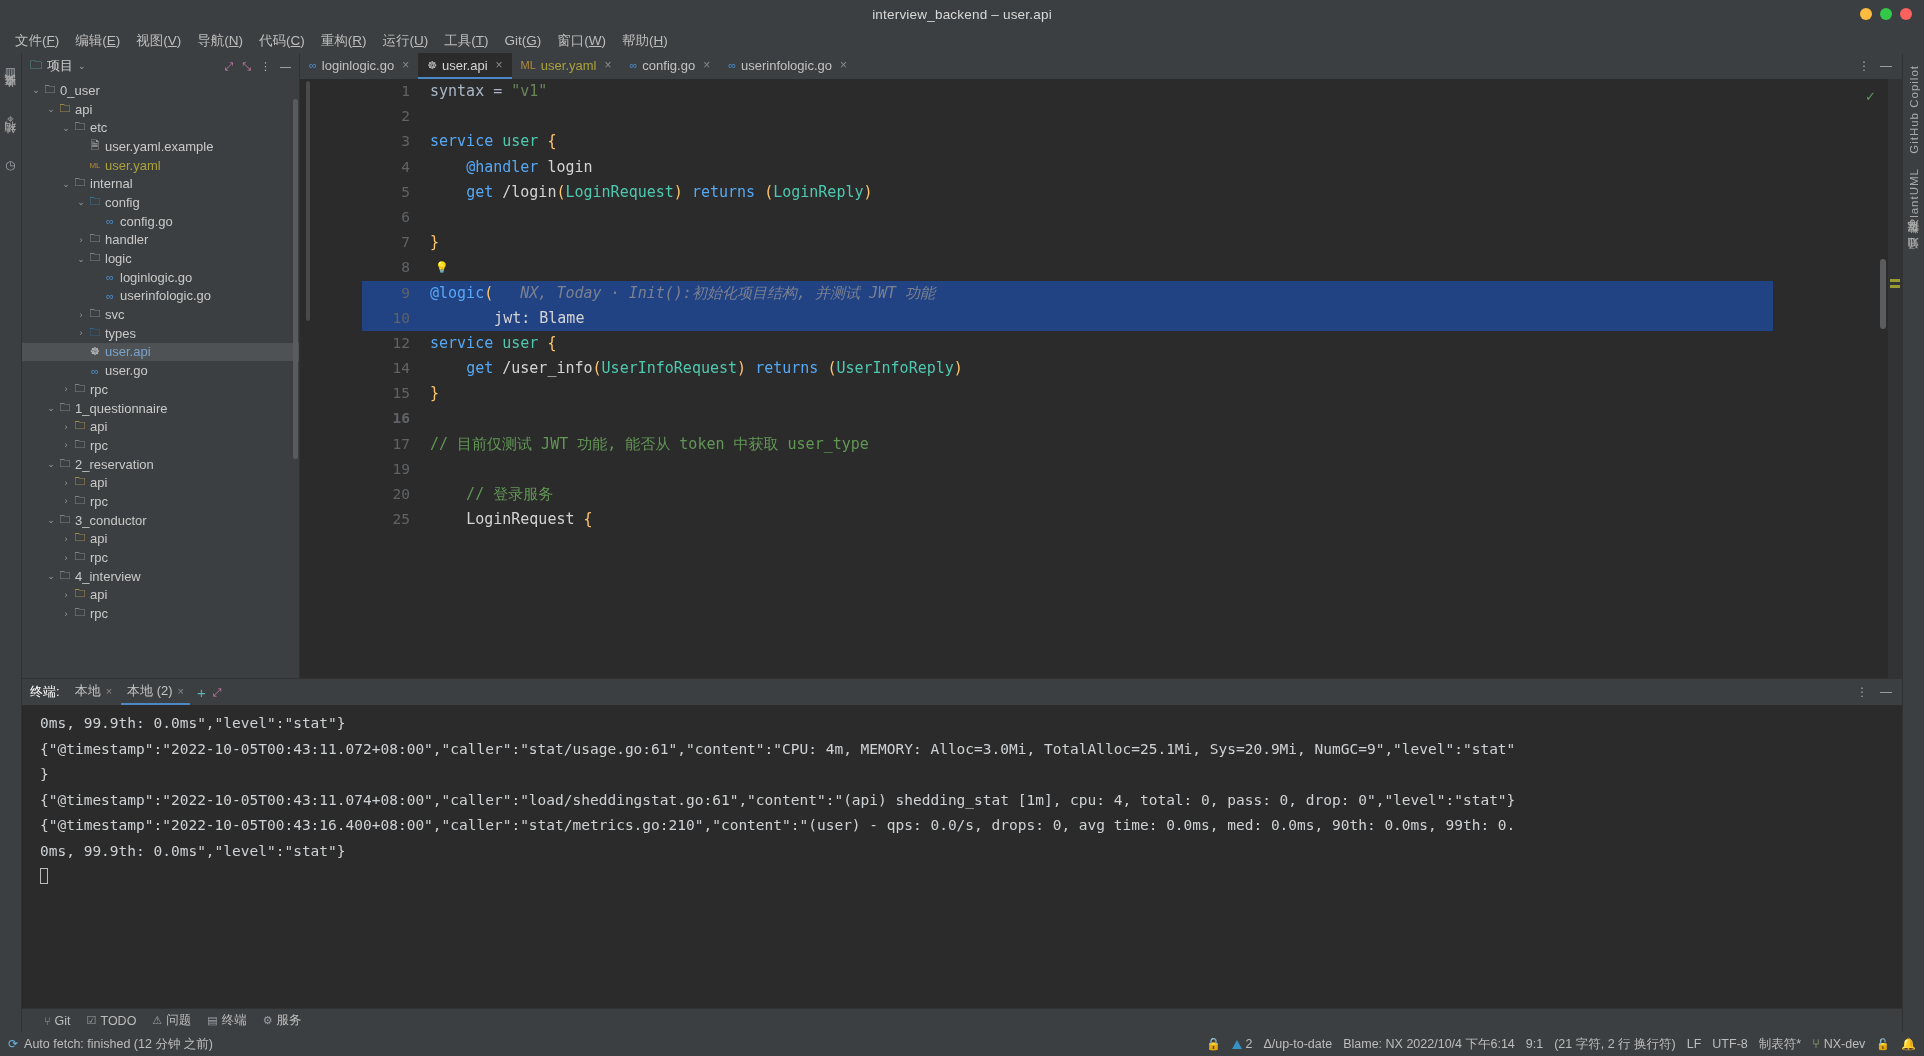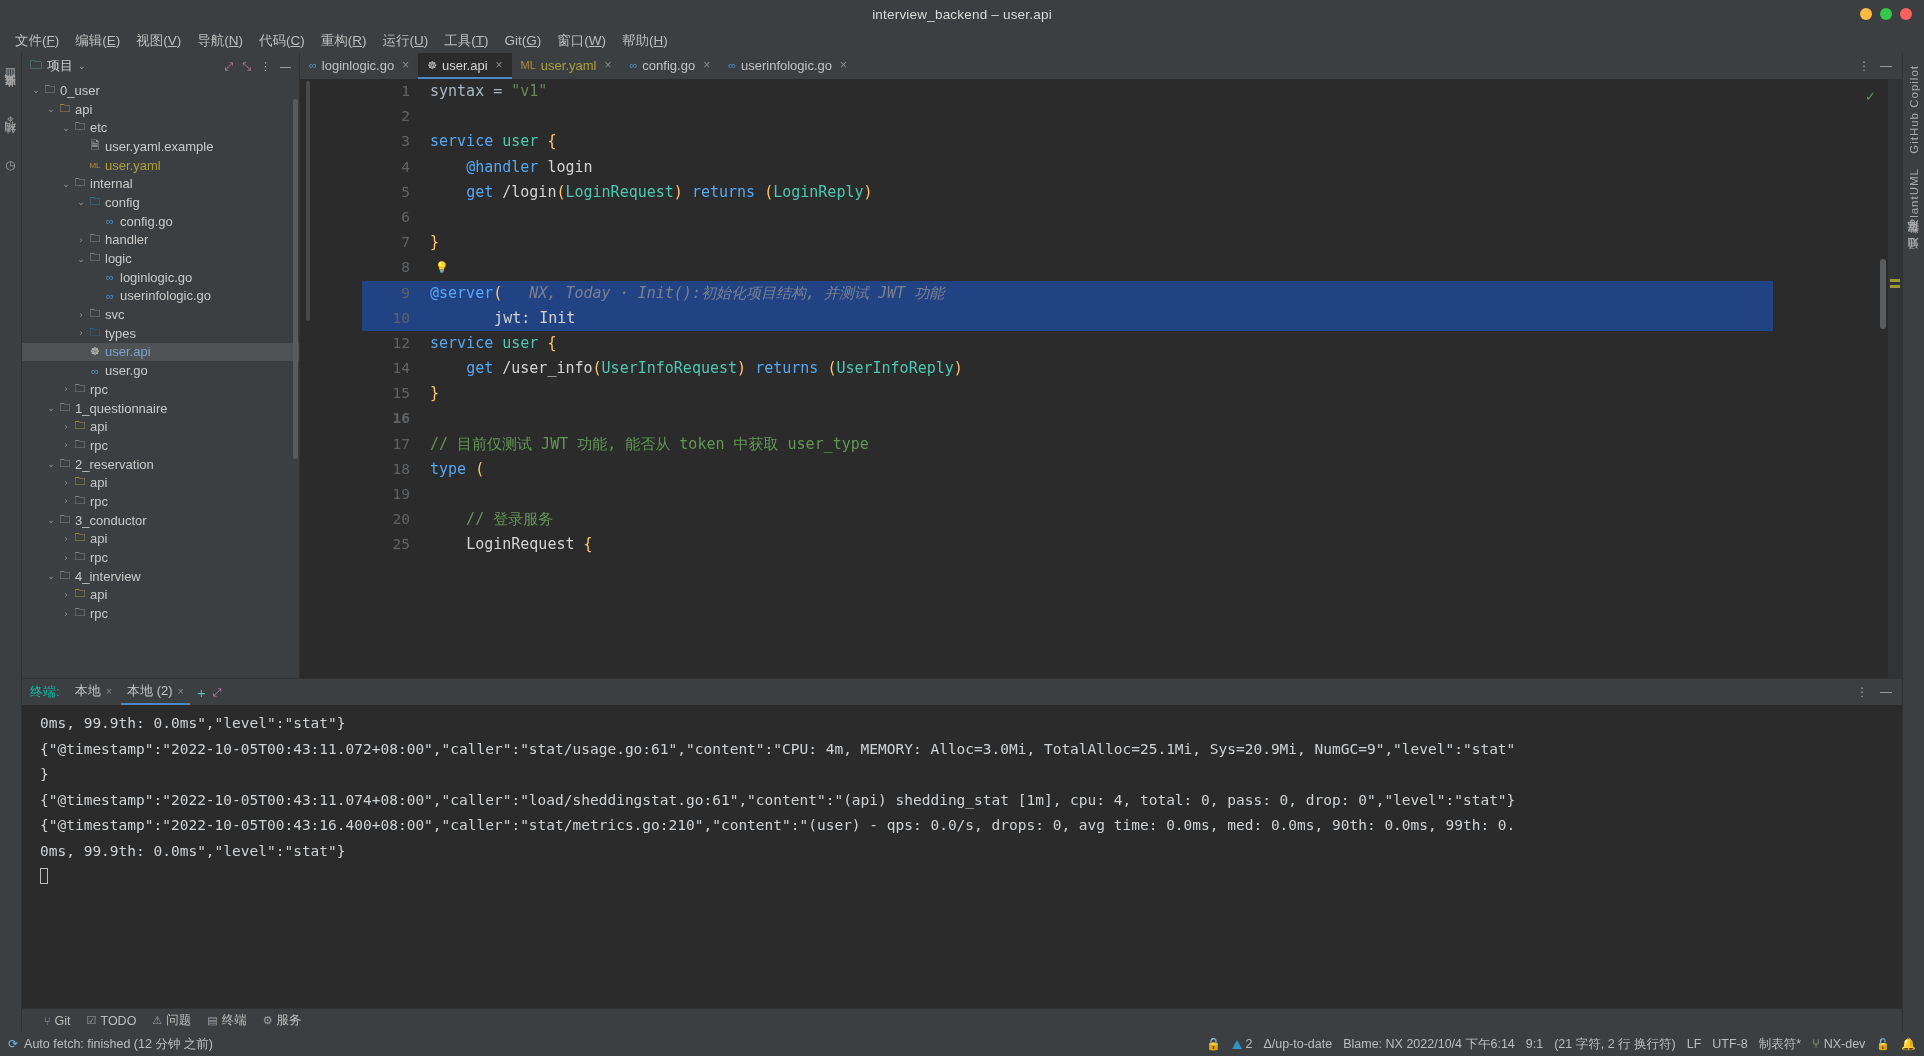--- a/index.html
+++ b/index.html
@@ -110,21 +110,21 @@
   .ed-right-rail{ position:absolute; right:0; top:0; bottom:0; width:14px; background:#313335; }
   .ed-mark{ position:absolute; right:2px; width:10px; height:3px; }
 
   .split-right{ position:absolute; right:14px; top:0; bottom:0; width:115px; background:#2b2b2b; }
 
   
   .termpanel{ height:330px; flex:0 0 330px; background:#2b2b2b; display:flex; flex-direction:column; border-top:1px solid #323232;}
   .termhead{
     height:26px; flex:0 0 26px; background:#3c3f41; display:flex; align-items:center; gap:3px; padding-left:8px;
   }
-  .termhead .lbl{ font-size:13px; color:#14b8a6; margin-right:6px;}
+  .termhead .lbl{ font-size:13px; color:#ffffff; margin-right:6px;}
   .ttab{ font-size:13px; color:#c4c4c4; padding:3px 6px; display:flex; align-items:center; gap:5px; border-bottom:2px solid transparent;}
   .ttab.active{ border-bottom:2px solid #4a88c7; }
   .ttab .x{ color:#8a8a8a; font-size:11px; }
   .thead-right{ margin-left:auto; display:flex; align-items:center; gap:12px; padding-right:10px; color:#a8a8a8; font-size:12px;}
   .plus{ color:#5fb3b3; font-size:15px; padding:0 4px;}
   .expand{ color:#cc7eb0; font-size:11px; }
   .termbody{
     flex:1 1 auto; overflow:hidden; padding:6px 0 0 18px; position:relative;
     font-family:"DejaVu Sans Mono", monospace; font-size:14.5px; color:#cfd2d4; line-height:25.5px;
   }
@@ -394,28 +394,27 @@
             </div>
             <div class="codecol" id="codecol">
                 <div class="ln" style="position: relative;"><span class="num" style="z-index: 2;">1</span><span class="code" style="position: relative; z-index: 2;"><span class="t-def">syntax </span><span class="t-def">= </span><span class="t-str">"v1"</span></span></div>
                 <div class="ln" style="position: relative;"><span class="num" style="z-index: 2;">2</span><span class="code" style="position: relative; z-index: 2;"></span></div>
                 <div class="ln" style="position: relative;"><span class="num" style="z-index: 2;">3</span><span class="code" style="position: relative; z-index: 2;"><span class="t-fn">service </span><span class="t-tp">user </span><span class="t-yel">{</span></span></div>
                 <div class="ln" style="position: relative;"><span class="num" style="z-index: 2;">4</span><span class="code" style="position: relative; z-index: 2;"><span class="t-def">    </span><span class="t-fn">@handler </span><span class="t-white">login</span></span></div>
                 <div class="ln" style="position: relative;"><span class="num" style="z-index: 2;">5</span><span class="code" style="position: relative; z-index: 2;"><span class="t-def">    </span><span class="t-fn">get </span><span class="t-white">/login</span><span class="t-yel">(</span><span class="t-tp">LoginRequest</span><span class="t-yel">) </span><span class="t-fn">returns </span><span class="t-yel">(</span><span class="t-tp">LoginReply</span><span class="t-yel">)</span></span></div>
                 <div class="ln" style="position: relative;"><span class="num" style="z-index: 2;">6</span><span class="code" style="position: relative; z-index: 2;"></span></div>
                 <div class="ln" style="position: relative;"><span class="num" style="z-index: 2;">7</span><span class="code" style="position: relative; z-index: 2;"><span class="t-yel">}</span></span></div>
                 <div class="ln" style="position: relative;"><span class="num" style="z-index: 2;">8</span><span class="code" style="position: relative; z-index: 2;"></span><span class="bulb" style="z-index: 3;">💡</span></div>
-                <div class="ln" style="position: relative;"><div class="hl-full" style="left: 0px; right: 0px; top: 0px;"></div><span class="num" style="z-index: 2;">9</span><span class="code" style="position: relative; z-index: 2;"><span class="t-fn">@server</span><span class="t-yel">(</span><span class="t-inlay">   NX, Today · Init():初始化项目结构, 并测试 JWT 功能</span></span></div>
-                <div class="ln" style="position: relative; padding-left: 28px;"><div class="hl-full" style="left: 0px; right: 0px; top: 0px;"></div><span class="num" style="z-index: 2;">10</span><span class="code" style="position: relative; z-index: 2;"><span class="t-white">    jwt: Init</span></span></div>
+                <div class="ln" style="position: relative;"><div class="hl-full" style="left: 0px; right: 0px; top: 0px;"></div><span class="num" style="z-index: 2;">9</span><span class="code" style="position: relative; z-index: 2;"><span class="t-fn">@logic</span><span class="t-yel">(</span><span class="t-inlay">   NX, Today · Init():初始化项目结构, 并测试 JWT 功能</span></span></div>
+                <div class="ln" style="position: relative; padding-left: 28px;"><div class="hl-full" style="left: 0px; right: 0px; top: 0px;"></div><span class="num" style="z-index: 2;">10</span><span class="code" style="position: relative; z-index: 2;"><span class="t-white">    jwt: Blame</span></span></div>
                 <div class="ln" style="position: relative;"><span class="num" style="z-index: 2;">12</span><span class="code" style="position: relative; z-index: 2;"><span class="t-fn">service </span><span class="t-tp">user </span><span class="t-yel">{</span></span></div>
                 <div class="ln" style="position: relative;"><span class="num" style="z-index: 2;">14</span><span class="code" style="position: relative; z-index: 2;"><span class="t-def">    </span><span class="t-fn">get </span><span class="t-white">/user_info</span><span class="t-yel">(</span><span class="t-tp">UserInfoRequest</span><span class="t-yel">) </span><span class="t-fn">returns </span><span class="t-yel">(</span><span class="t-tp">UserInfoReply</span><span class="t-yel">)</span></span></div>
                 <div class="ln" style="position: relative;"><span class="num" style="z-index: 2;">15</span><span class="code" style="position: relative; z-index: 2;"><span class="t-yel">}</span></span></div>
                 <div class="ln" style="position: relative; font-weight: bold;"><span class="num" style="z-index: 2;">16</span><span class="code" style="position: relative; z-index: 2;"></span></div>
                 <div class="ln" style="position: relative;"><span class="num" style="z-index: 2;">17</span><span class="code" style="position: relative; z-index: 2;"><span class="t-com">// 目前仅测试 JWT 功能, 能否从 token 中获取 user_type</span></span></div>
-                <div class="ln" style="position: relative;"><span class="num" style="z-index: 2;">18</span><span class="code" style="position: relative; z-index: 2;"><span class="t-fn">type </span><span class="t-yel">(</span></span></div>
                 <div class="ln" style="position: relative;"><span class="num" style="z-index: 2;">19</span><span class="code" style="position: relative; z-index: 2;"></span></div>
                 <div class="ln" style="position: relative;"><span class="num" style="z-index: 2;">20</span><span class="code" style="position: relative; z-index: 2;"><span class="t-com">    // 登录服务</span></span></div>
                 <div class="ln" style="position: relative;"><span class="num" style="z-index: 2;">25</span><span class="code" style="position: relative; z-index: 2;"><span class="t-def">    </span><span class="t-white">LoginRequest </span><span class="t-yel">{</span></span></div>
               </div>
             <div class="split-right"></div>
             <div class="ed-right-rail">
               <div class="ed-mark" style="top:200px;background:#9a9a33;"></div>
               <div class="ed-mark" style="top:206px;background:#9a9a33;"></div>
             </div>
             <div class="ed-check">✓</div>

